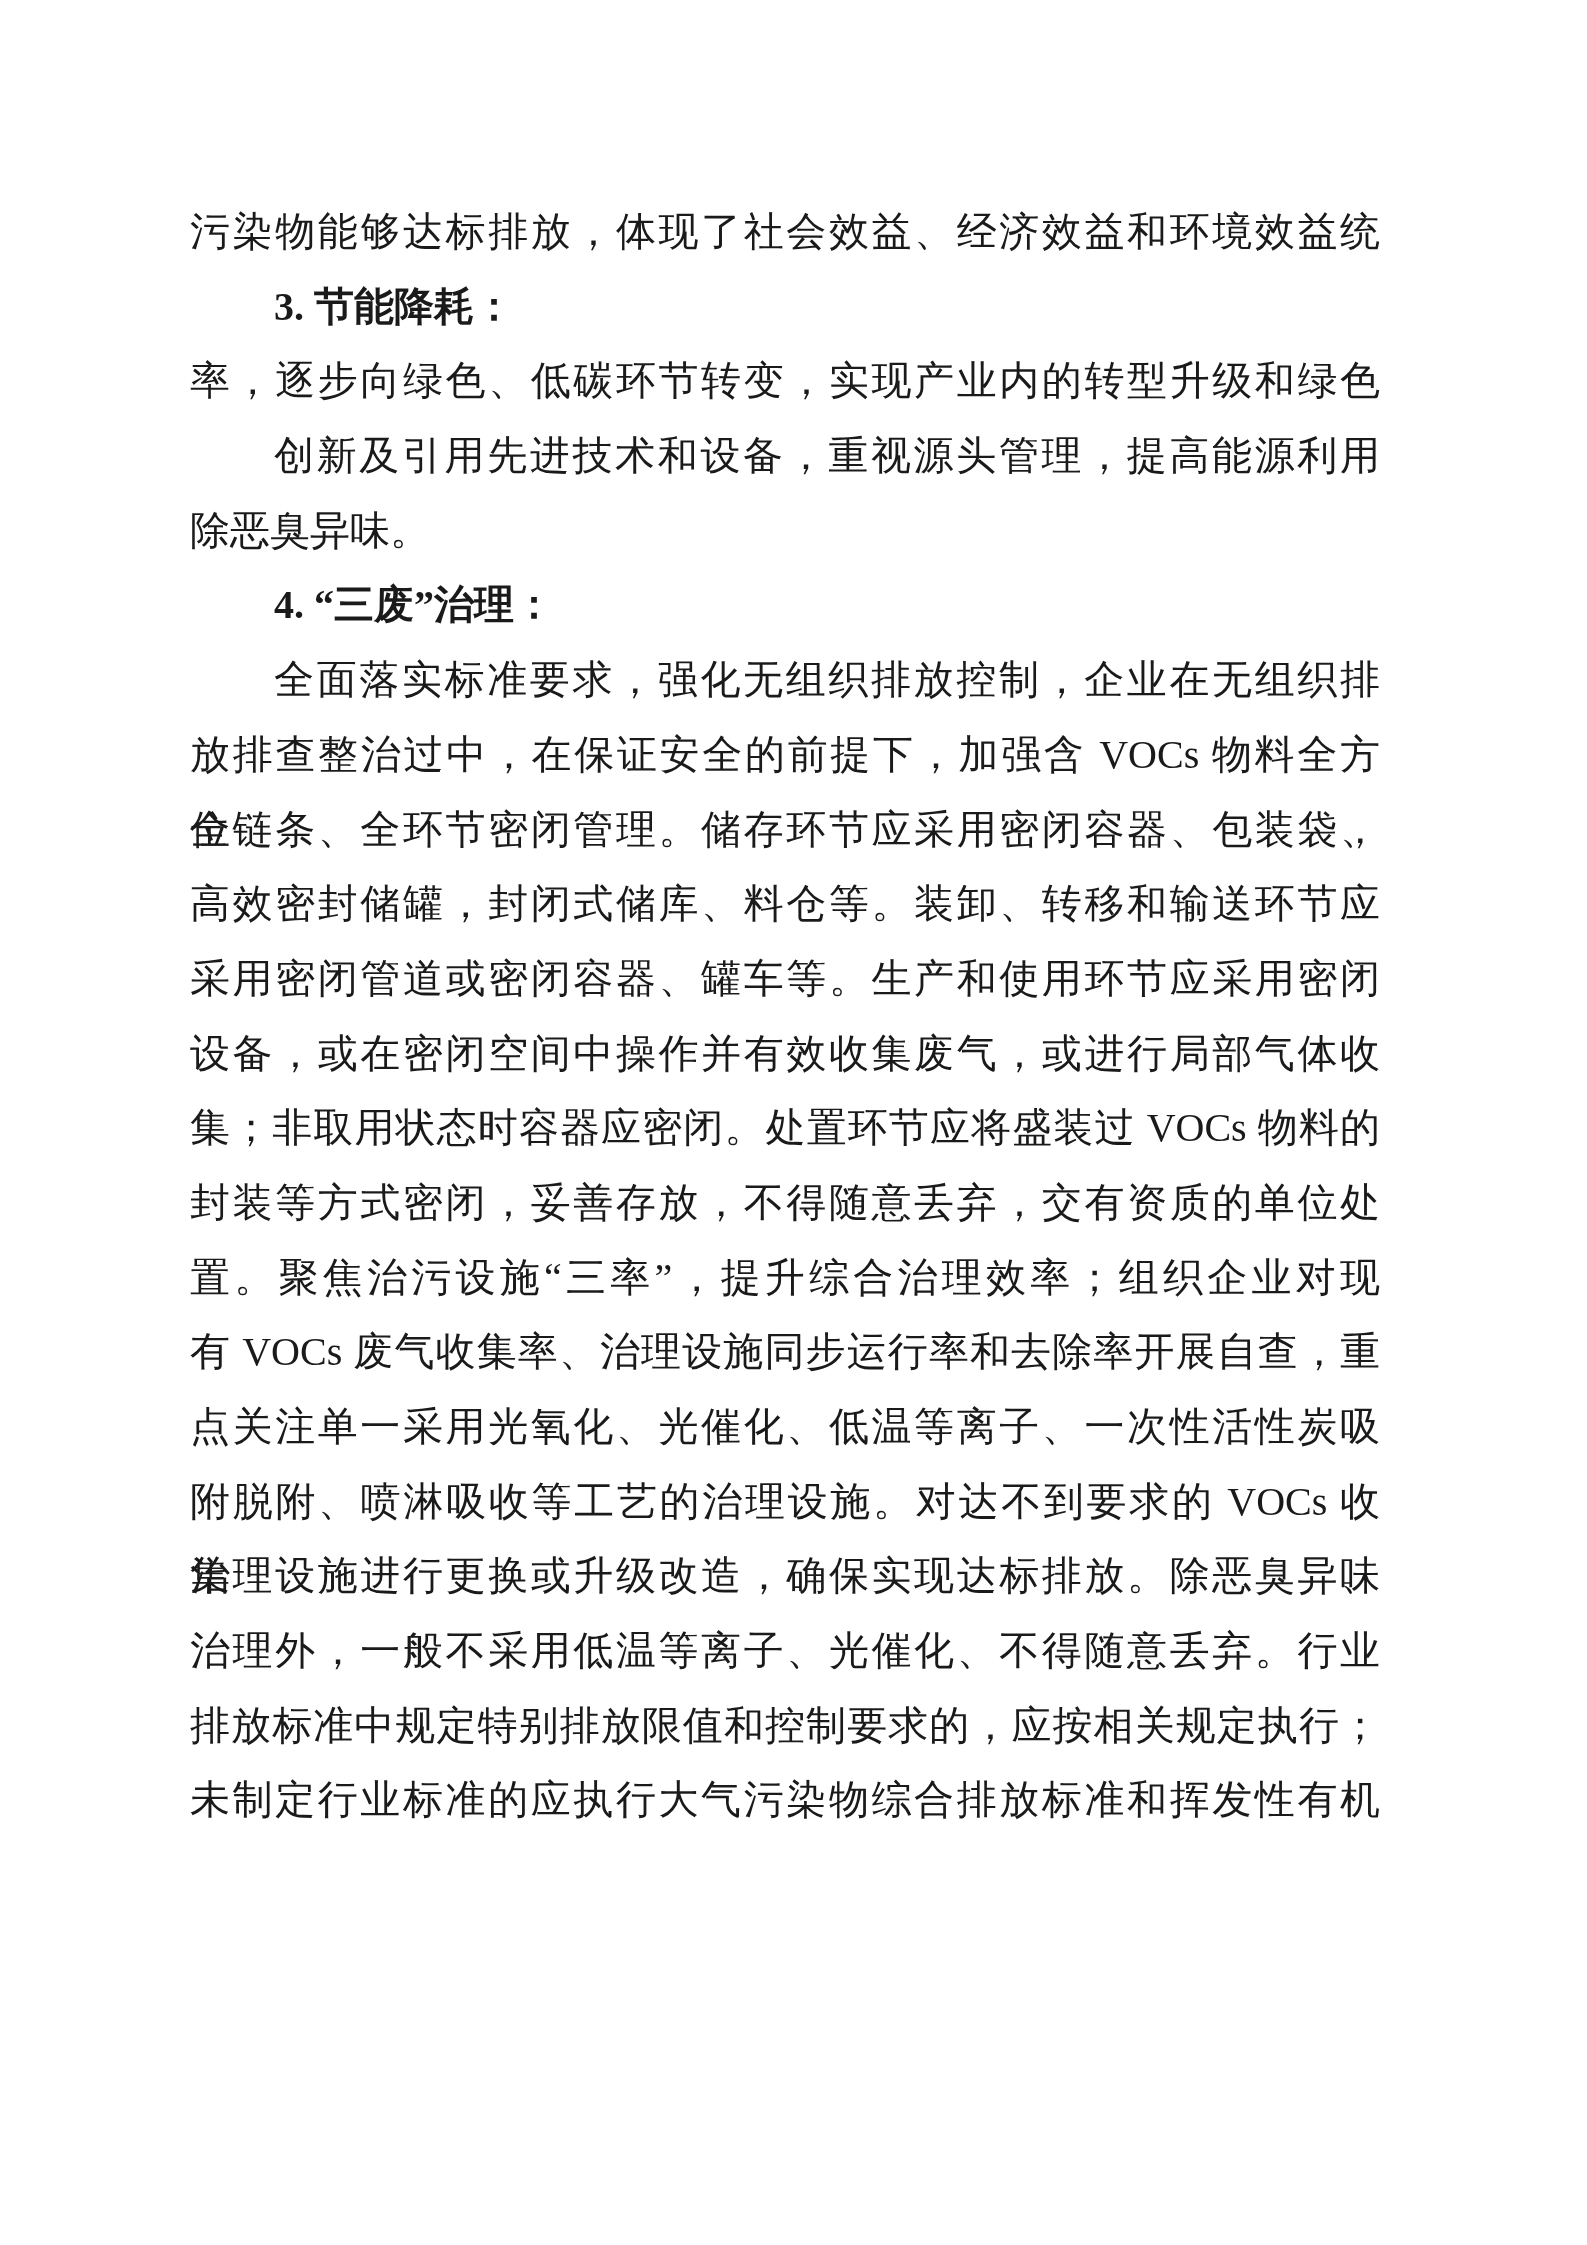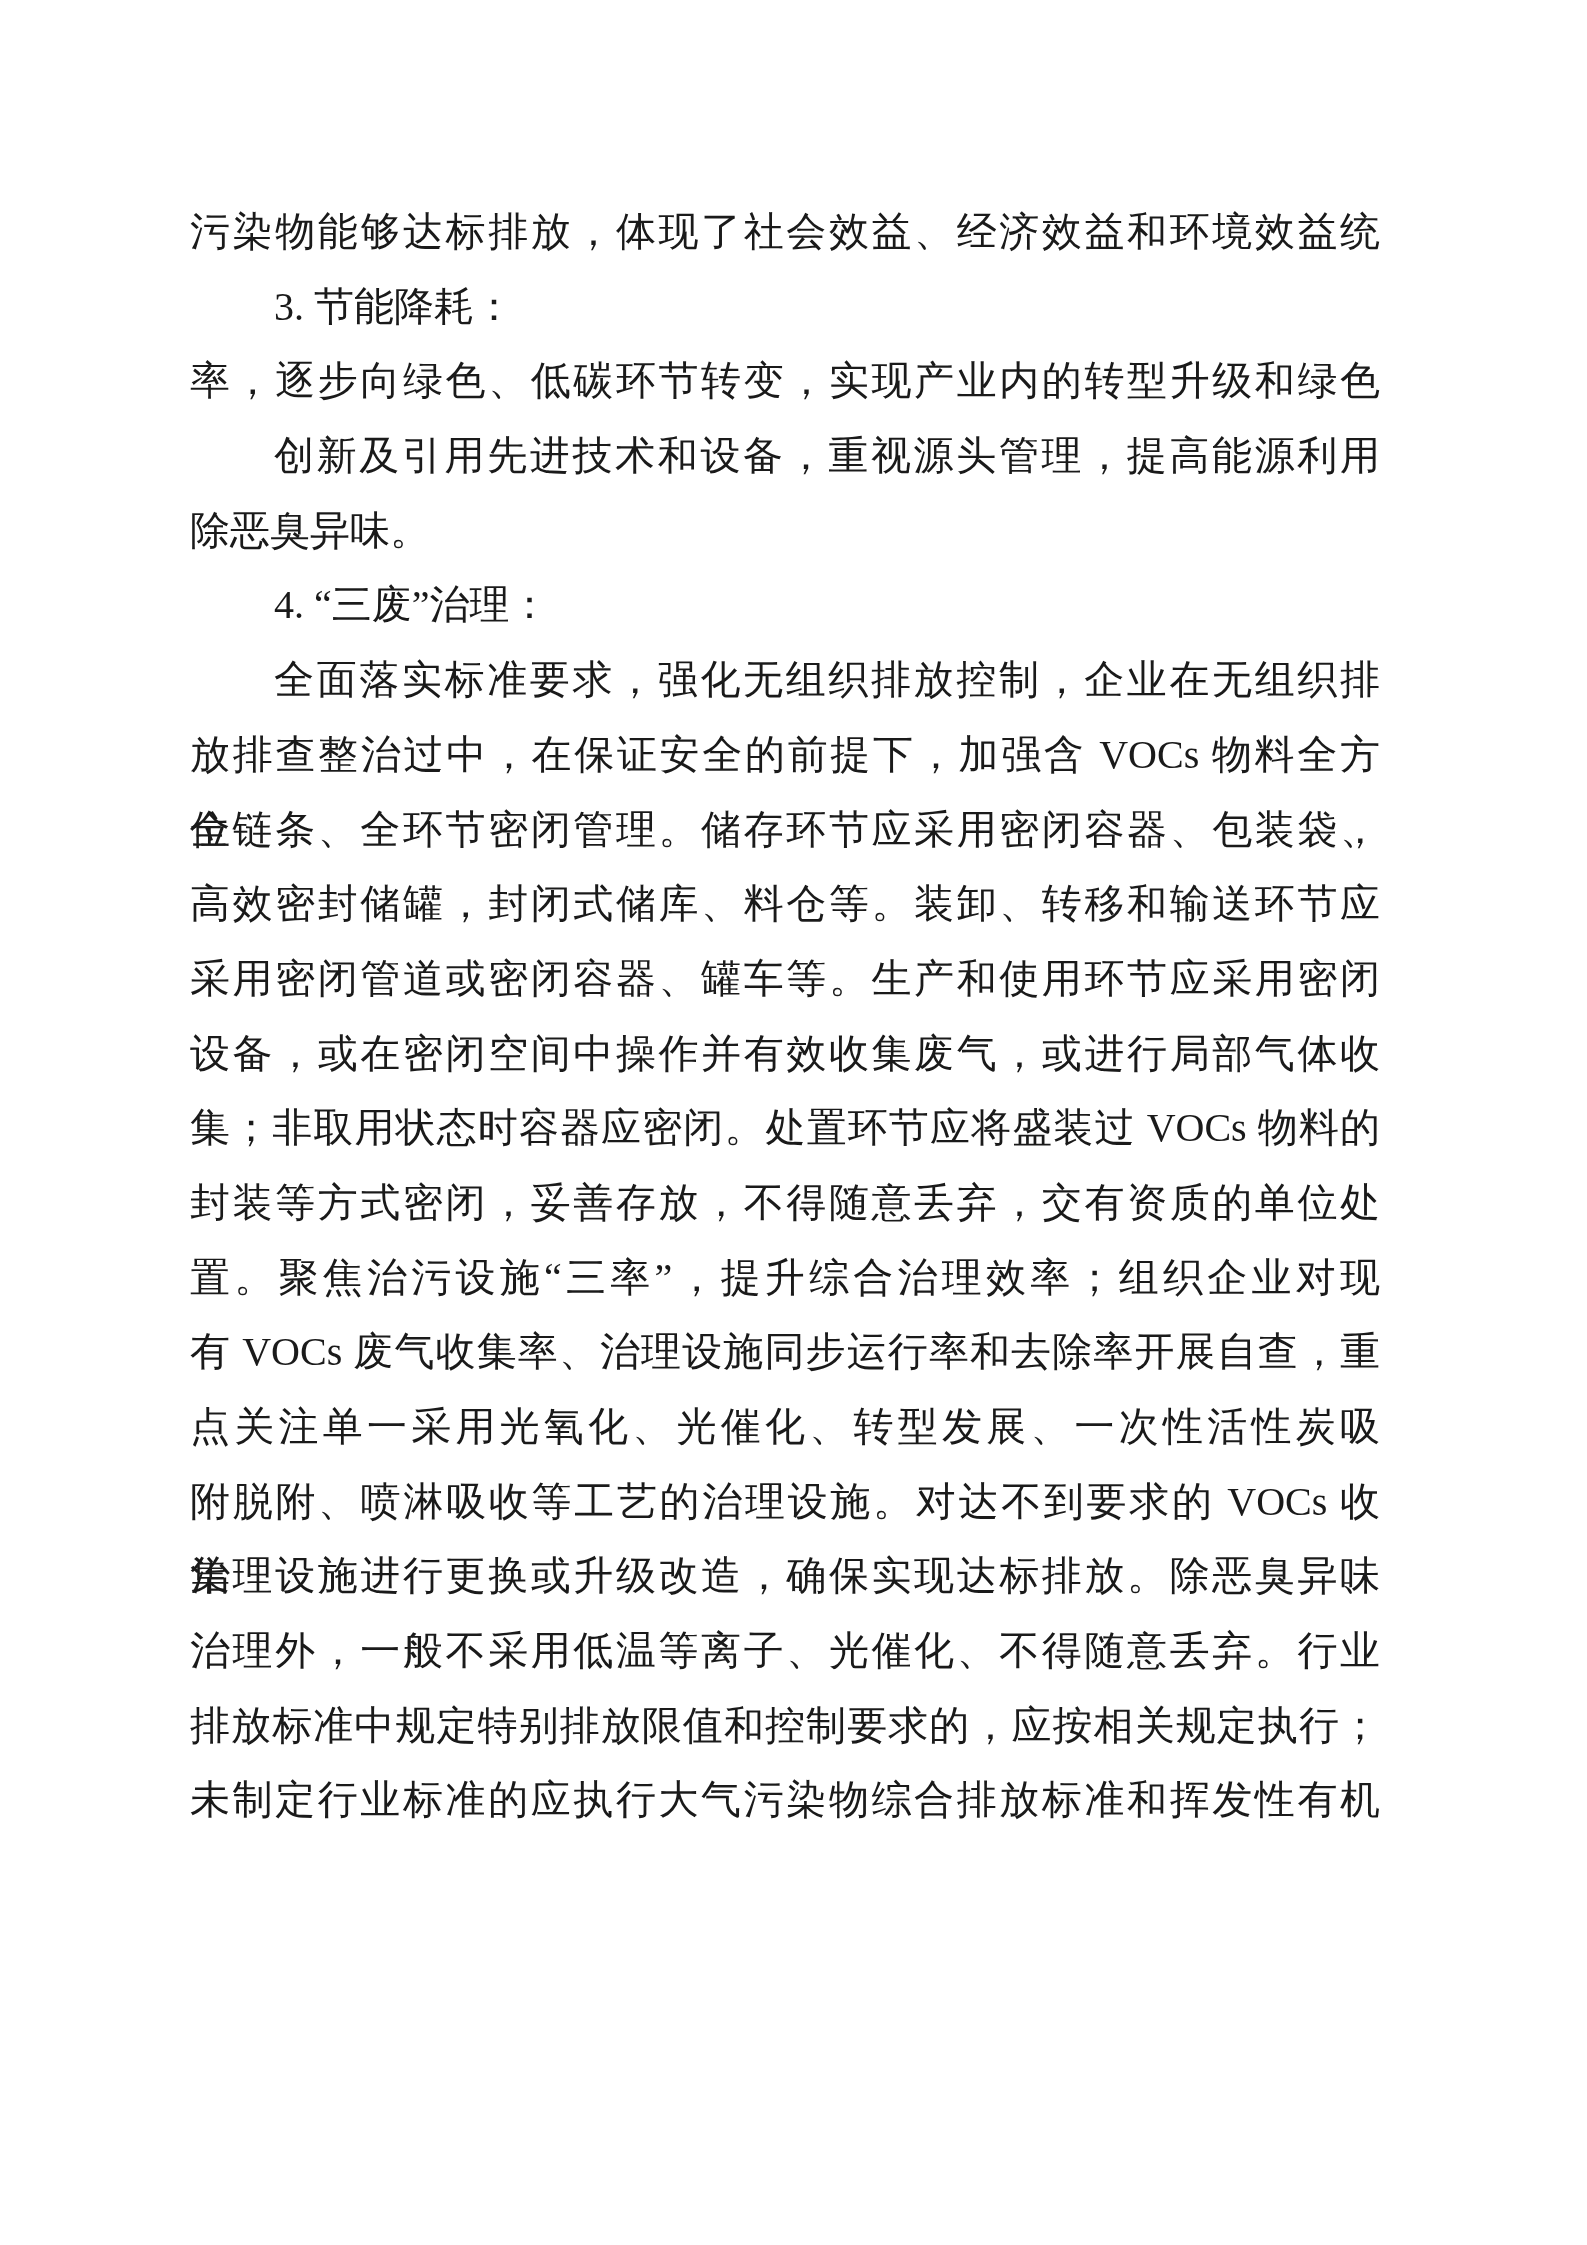--- a/index.html
+++ b/index.html
@@ -30,21 +30,21 @@
     text-align-last: justify;
     white-space: normal;
   }
   .line.short {
     text-align-last: left;
   }
   .line.indent {
     text-indent: 84px;
   }
   .line.bold {
-    font-weight: normal;
+    font-weight: bold;
   }
 </style>
 </head>
 <body>
 
 <div class="page">
   <div class="textblock">
     <div class="line">污染物能够达标排放，体现了社会效益、经济效益和环境效益统</div>
     <div class="line short indent bold">3. 节能降耗：</div>
     <div class="line">率，逐步向绿色、低碳环节转变，实现产业内的转型升级和绿色</div>
@@ -54,20 +54,20 @@
     <div class="line indent">全面落实标准要求，强化无组织排放控制，企业在无组织排</div>
     <div class="line">放排查整治过中，在保证安全的前提下，加强含 VOCs 物料全方位、</div>
     <div class="line">全链条、全环节密闭管理。储存环节应采用密闭容器、包装袋，</div>
     <div class="line">高效密封储罐，封闭式储库、料仓等。装卸、转移和输送环节应</div>
     <div class="line">采用密闭管道或密闭容器、罐车等。生产和使用环节应采用密闭</div>
     <div class="line">设备，或在密闭空间中操作并有效收集废气，或进行局部气体收</div>
     <div class="line">集；非取用状态时容器应密闭。处置环节应将盛装过 VOCs 物料的</div>
     <div class="line">封装等方式密闭，妥善存放，不得随意丢弃，交有资质的单位处</div>
     <div class="line">置。聚焦治污设施“三率”，提升综合治理效率；组织企业对现</div>
     <div class="line">有 VOCs 废气收集率、治理设施同步运行率和去除率开展自查，重</div>
-    <div class="line">点关注单一采用光氧化、光催化、转型发展、一次性活性炭吸</div>
+    <div class="line">点关注单一采用光氧化、光催化、低温等离子、一次性活性炭吸</div>
     <div class="line">附脱附、喷淋吸收等工艺的治理设施。对达不到要求的 VOCs 收集、</div>
     <div class="line">治理设施进行更换或升级改造，确保实现达标排放。除恶臭异味</div>
     <div class="line">治理外，一般不采用低温等离子、光催化、不得随意丢弃。行业</div>
     <div class="line">排放标准中规定特别排放限值和控制要求的，应按相关规定执行；</div>
     <div class="line">未制定行业标准的应执行大气污染物综合排放标准和挥发性有机</div>
   </div>
 </div>
 
 </body></html>

